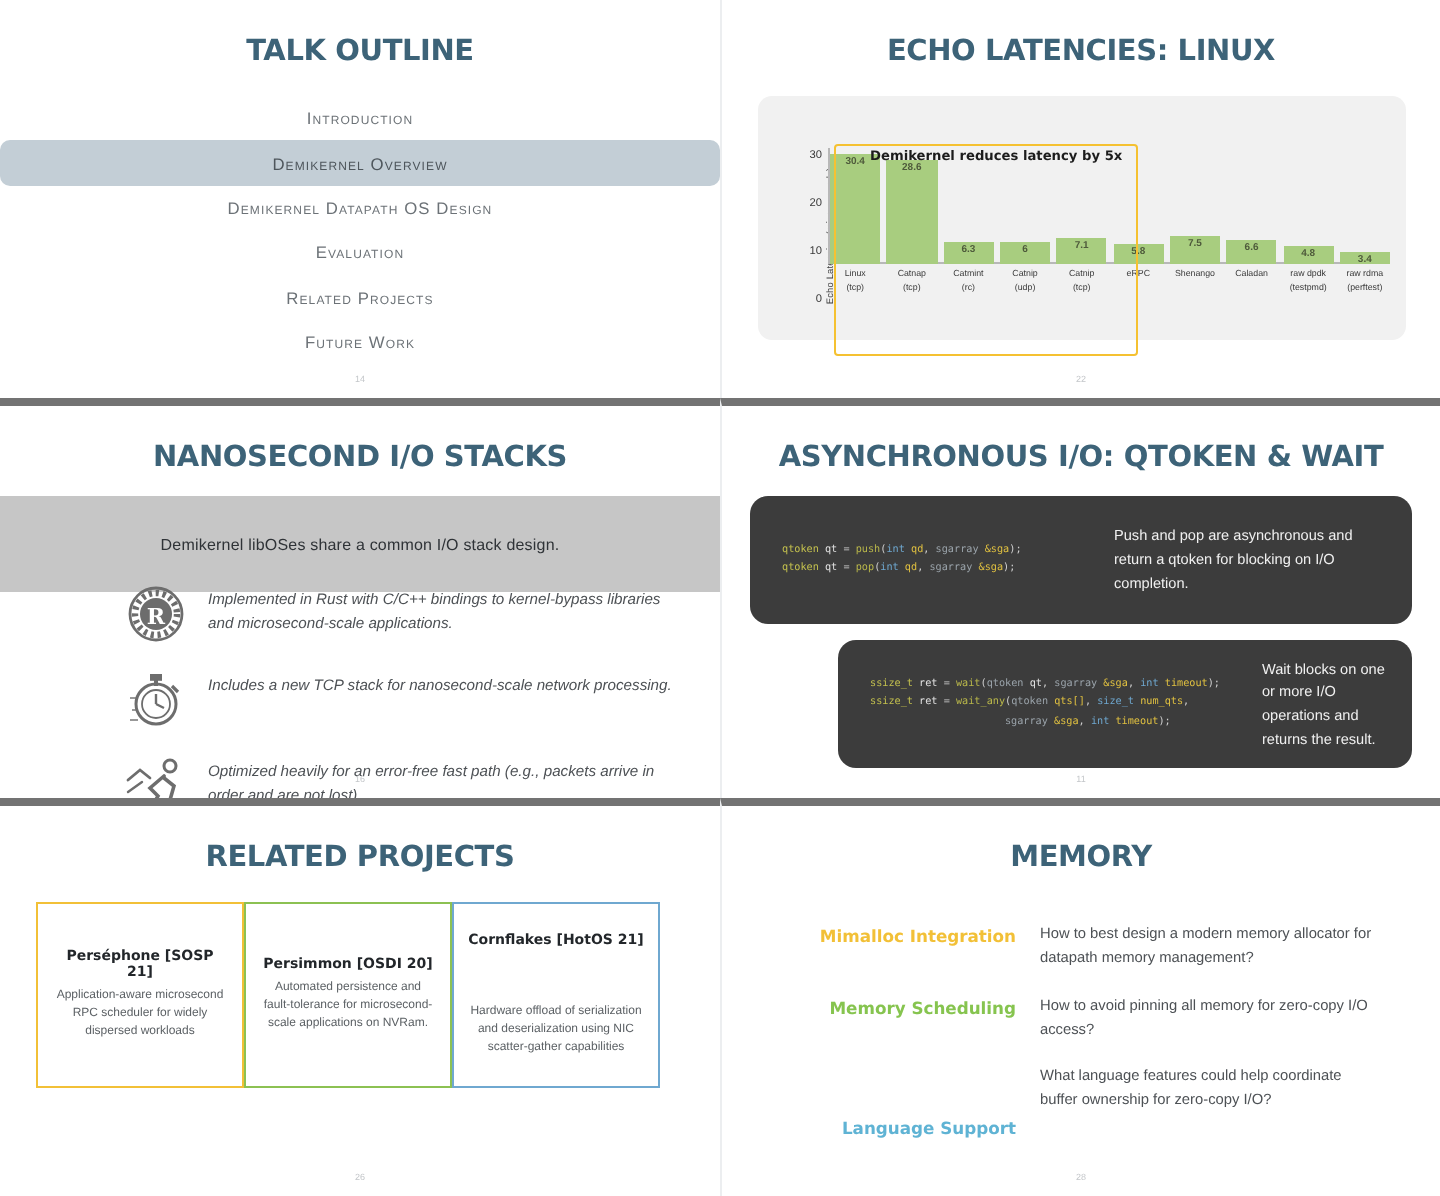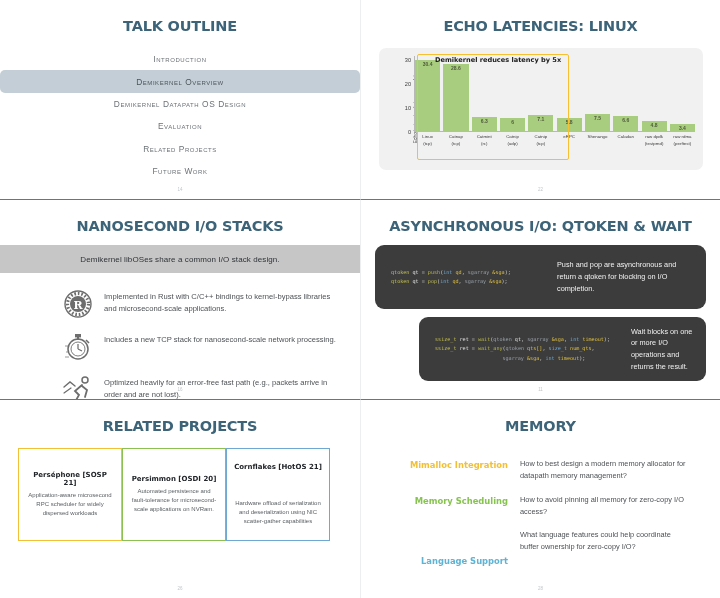--- a/index.html
+++ b/index.html
@@ -15,21 +15,21 @@
     grid-template-columns: 360px 360px;
     grid-template-rows: 199px 200px 199px;
     background: #ffffff;
   }
   .slide {
     position: relative;
     background: #ffffff;
     overflow: hidden;
     padding: 0;
   }
-  .slide.rowline { border-top: 1px solid #737373; }
+  .slide.rowline { border-top: 4px solid #737373; }
   .slide.colline { border-left: 1px solid #eceef0; }
 
   .slide-title {
     text-align: center;
     color: #3d6378;
     font-weight: bold;
     font-size: 14.5px;
     letter-spacing: -0.2px;
     margin-top: 18px;
     font-family: "DejaVu Sans", sans-serif;
@@ -60,21 +60,21 @@
   }
 
   
   .chart-card {
     position: absolute;
     left: 18px; top: 48px;
     width: 324px; height: 122px;
     background: #f1f1f1;
     border-radius: 7px;
   }
-  .chart-inner { position: absolute; inset: 0; }
+  .chart-inner { position: absolute; inset: 0; margin-top: 18px; }
   .ylabel {
     position: absolute;
     left: 2px; top: 50%;
     transform: translateY(-50%) rotate(-90deg);
     transform-origin: center;
     white-space: nowrap;
     font-size: 4.7px;
     color: #3c3c3c;
     letter-spacing: .1px;
   }
@@ -132,29 +132,29 @@
     position: absolute;
     left: 56px; top: 8px;
     font-size: 6.6px; font-weight: bold; color: #1c1c1c;
     font-family: "DejaVu Sans", sans-serif;
   }
 
   
   .banner {
     position: absolute;
     left: 0; right: 0; top: 45px;
-    height: 28px;
+    height: 48px;
     background: #c6c6c6;
     display: flex; align-items: center; justify-content: center;
   }
   .banner-text { font-size: 8px; color: #2f3337; letter-spacing: .1px; }
   .bullets { position: absolute; left: 62px; right: 20px; top: 88px; }
   .bullet { display: flex; align-items: flex-start; margin-bottom: 11px; }
   .bullet-icon { width: 32px; height: 32px; flex: 0 0 32px; margin-right: 10px; color: #6d6d6d; }
-  .bullet-text { font-size: 7.6px; color: #4d5155; line-height: 1.55; padding-top: 3px; }
+  .bullet-text { font-size: 7.6px; color: #4d5155; line-height: 1.55; padding-top: 3px; font-style: italic; }
 
   
   .codecard {
     position: absolute;
     left: 14px; right: 14px;
     background: #3c3c3c;
     border-radius: 9px;
     display: flex;
     align-items: center;
   }

